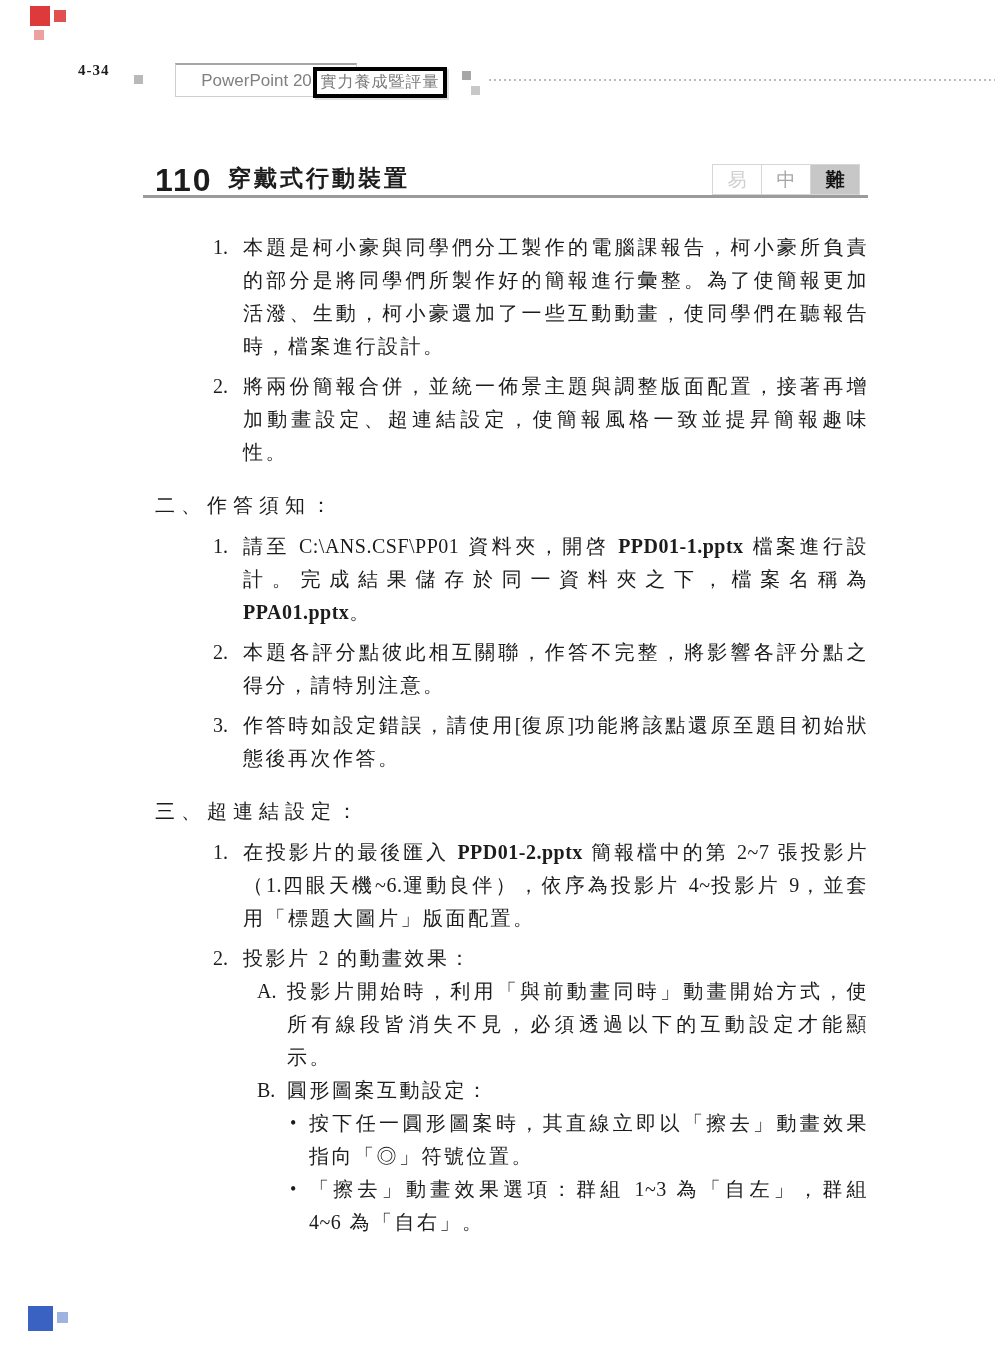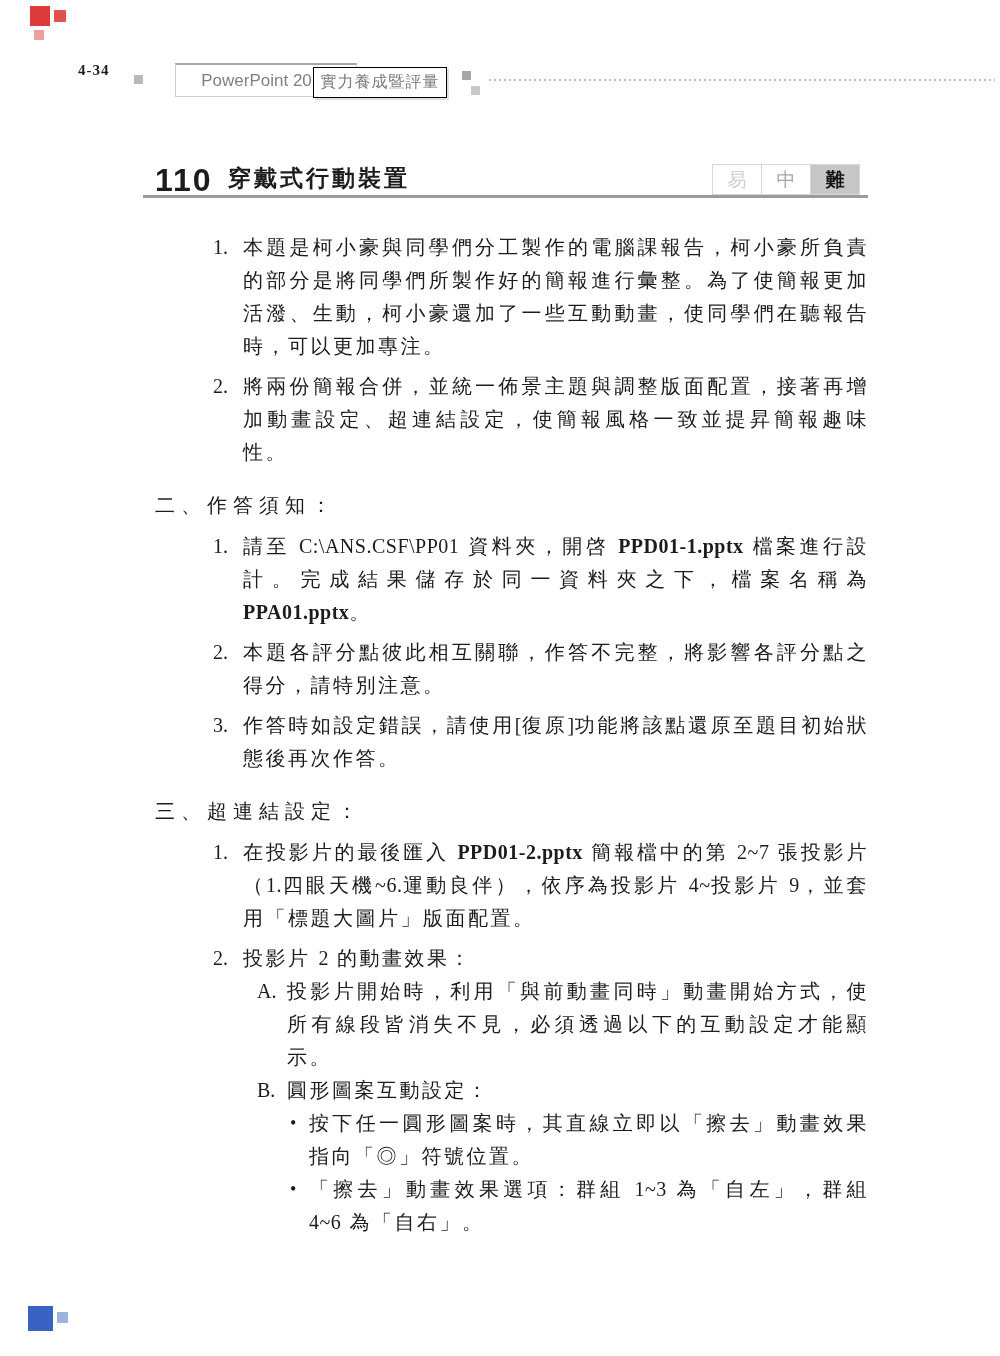--- a/index.html
+++ b/index.html
@@ -20,21 +20,21 @@
 
   
   .pgnum{left:78px;top:62px;font-family:"Liberation Serif",serif;font-weight:bold;font-size:15px;letter-spacing:1px;}
   .hsq{width:9px;height:9px;background:#b9b9b9;}
   #hsq1{left:134px;top:75px;}
   #hsq2{left:462px;top:71px;background:#a6a6a6;}
   #hsq3{left:471px;top:86px;background:#c8c8c8;}
   .tab1{left:156px;top:63px;width:182px;height:34px;border:1px solid #cfcfcf;border-top:2px solid #a5a5a5;
         box-sizing:border-box;display:flex;align-items:center;justify-content:center;
         color:#808080;font-size:17px;background:#fff;margin-left:19px;}
-  .tab2{left:313px;top:67px;width:134px;height:31px;border:1px solid #000000;box-shadow:2px 2px 0 #e0e0e0;
+  .tab2{left:313px;top:67px;width:134px;height:31px;border:4px solid #000000;box-shadow:2px 2px 0 #e0e0e0;
         box-sizing:border-box;display:flex;align-items:center;justify-content:center;
         color:#7a7a7a;font-size:16px;letter-spacing:1px;background:#fff;}
   .dotted{left:489px;top:79px;width:506px;height:2px;
         background:repeating-linear-gradient(90deg,#bcbcbc 0 2px,transparent 2px 5px);}
 
   
   .secnum{left:155px;top:162px;font-weight:bold;font-size:32px;letter-spacing:2px;}
   .sectitle{left:228px;top:163px;font-weight:bold;font-size:23px;letter-spacing:3px;}
   .badges{left:713px;top:164px;display:flex;}
   .badge{width:50px;height:31px;border:1px solid #d6d6d6;box-sizing:border-box;margin-left:-1px;
@@ -85,21 +85,21 @@
 <div class="abs sectitle">穿戴式行動裝置</div>
 <div class="abs badges">
   <span class="badge easy">易</span>
   <span class="badge mid">中</span>
   <span class="badge hard">難</span>
 </div>
 <div class="abs rule"></div>
 
 <main class="abs" id="doc-body">
     <div class="doc-section">
-      <div class="row row-item"><span class="marker">1.</span><span>本題是柯小豪與同學們分工製作的電腦課報告，柯小豪所負責的部分是將同學們所製作好的簡報進行彙整。為了使簡報更加活潑、生動，柯小豪還加了一些互動動畫，使同學們在聽報告時，可以更加專注。</span></div>
+      <div class="row row-item"><span class="marker">1.</span><span>本題是柯小豪與同學們分工製作的電腦課報告，柯小豪所負責的部分是將同學們所製作好的簡報進行彙整。為了使簡報更加活潑、生動，柯小豪還加了一些互動動畫，使同學們在聽報告時，檔案進行設計。</span></div>
       <div class="row row-item"><span class="marker">2.</span><span>將兩份簡報合併，並統一佈景主題與調整版面配置，接著再增加動畫設定、超連結設定，使簡報風格一致並提昇簡報趣味性。</span></div>
     </div>
     <div class="doc-section">
       <div class="heading">二、作答須知：</div>
       <div class="row row-item"><span class="marker">1.</span><span>請至 </span><span class="s-l">C:\ANS.CSF\PP01</span><span> 資料夾，開啓 </span><span class="s-b">PPD01-1.pptx</span><span> 檔案進行設計。完成結果儲存於同一資料夾之下，檔案名稱為 </span><span class="s-b">PPA01.pptx</span><span>。</span></div>
       <div class="row row-item"><span class="marker">2.</span><span>本題各評分點彼此相互關聯，作答不完整，將影響各評分點之得分，請特別注意。</span></div>
       <div class="row row-item"><span class="marker">3.</span><span>作答時如設定錯誤，請使用</span><span class="s-l">[</span><span>復原</span><span class="s-l">]</span><span>功能將該點還原至題目初始狀態後再次作答。</span></div>
     </div>
     <div class="doc-section">
       <div class="heading">三、超連結設定：</div>

